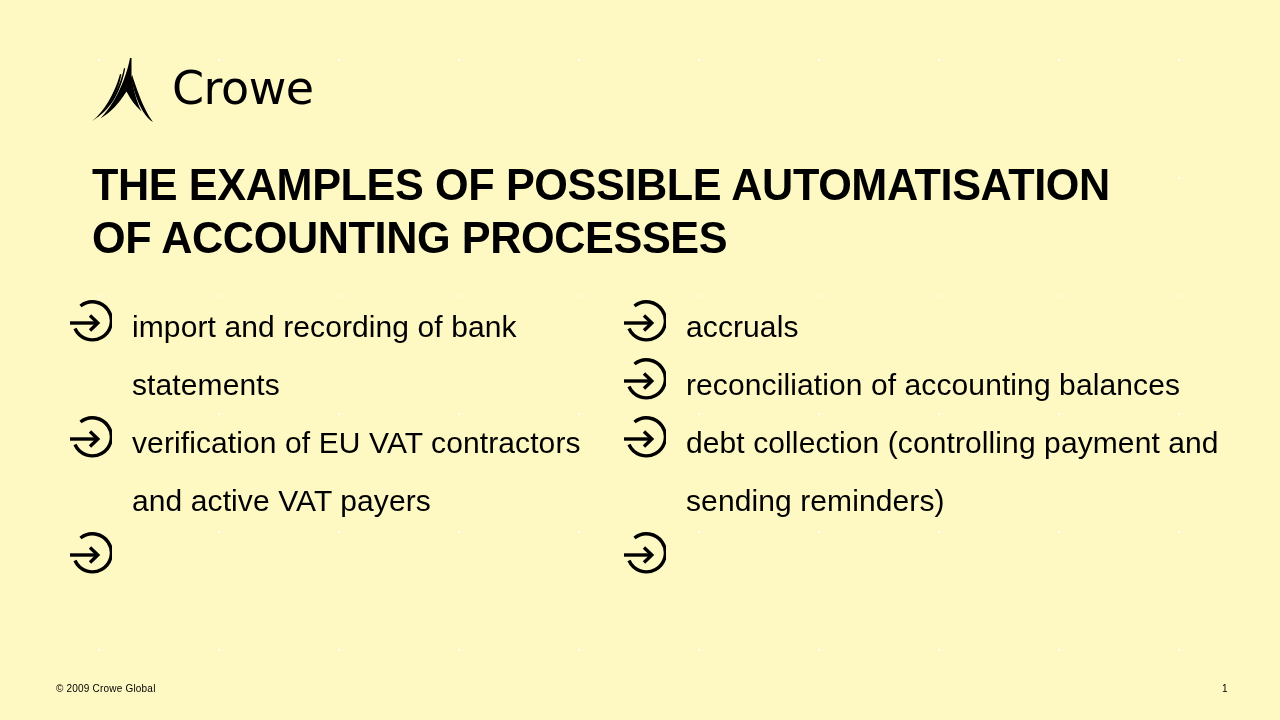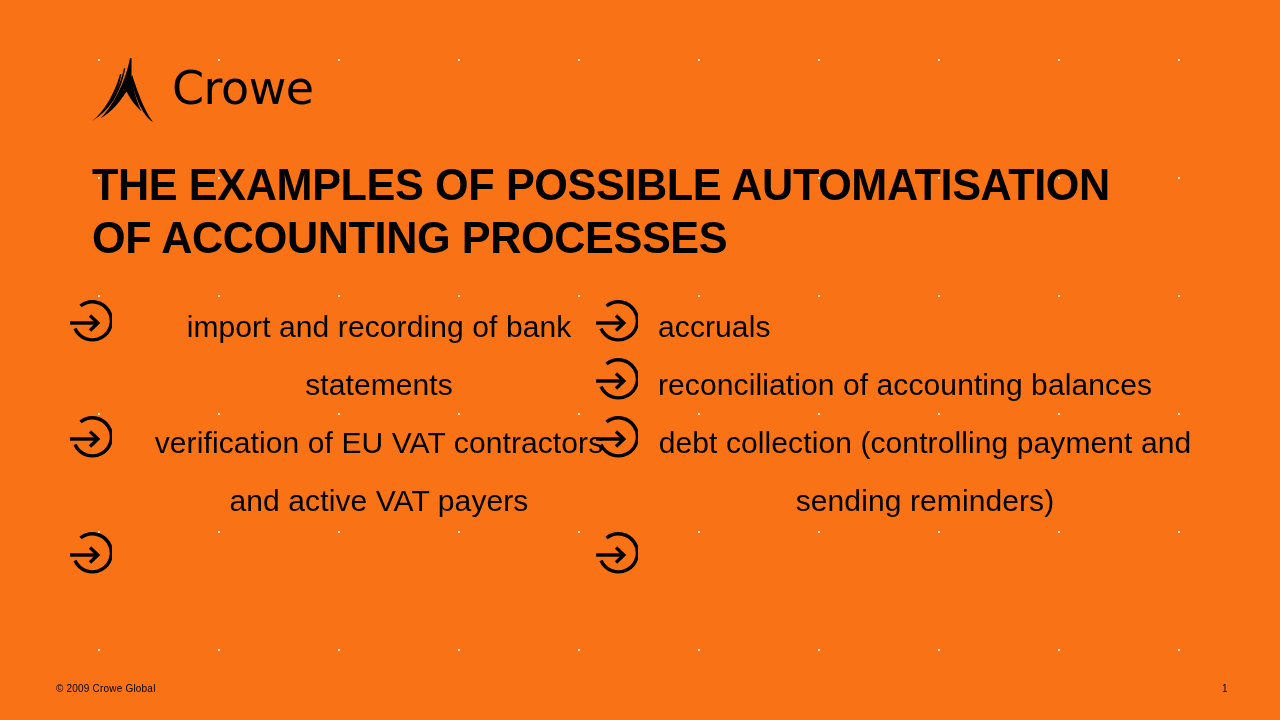--- a/index.html
+++ b/index.html
@@ -6,21 +6,21 @@
   html, body { width:1280px; height:720px; }
   body {
     font-family:"Liberation Sans", sans-serif;
     background:#fbb817;
     overflow:hidden;
     position:relative;
   }
   #slide {
     position:absolute; left:0; top:0;
     width:1280px; height:720px;
-    background:#f97316;
+    background:#fef9c3;
     overflow:hidden;
   }
   
   #dot-grid {
     position:absolute; left:0; top:0;
     width:1280px; height:720px;
     background-image:
       radial-gradient(circle at 1px 1px, rgba(255,255,255,0.85) 1px, transparent 1.4px);
     background-size:120px 118px;
     background-position:98px 59px;
@@ -55,42 +55,41 @@
     line-height:53px;
     letter-spacing:-0.4px;
     color:#000;
     transform:scaleX(0.96);
     transform-origin:left top;
   }
 
   
   .column { position:absolute; top:298px; }
   #col-left  { left:66px;  width:560px; }
-  #col-right { left:592px; width:600px; }
+  #col-right { left:620px; width:600px; }
 
   .bullet-item {
     display:flex;
     align-items:flex-start;
     margin-bottom:0px;
   }
   .bullet-icon {
     flex:0 0 auto;
     width:46px; height:46px;
     margin-right:20px;
     margin-top:2px;
   }
   .bullet-icon svg { display:block; width:46px; height:46px; }
   .bullet-text {
     font-family:"Liberation Sans", sans-serif;
     font-size:30px;
     font-weight:400;
     line-height:58px;
     color:#000;
     letter-spacing:0.1px;
-    text-align:center;
   }
 
   
   #footer-copyright {
     position:absolute; left:56px; top:683px;
     font-family:"Liberation Sans", sans-serif;
     font-size:10px;
     font-weight:400;
     color:#000;
     letter-spacing:0.2px;

